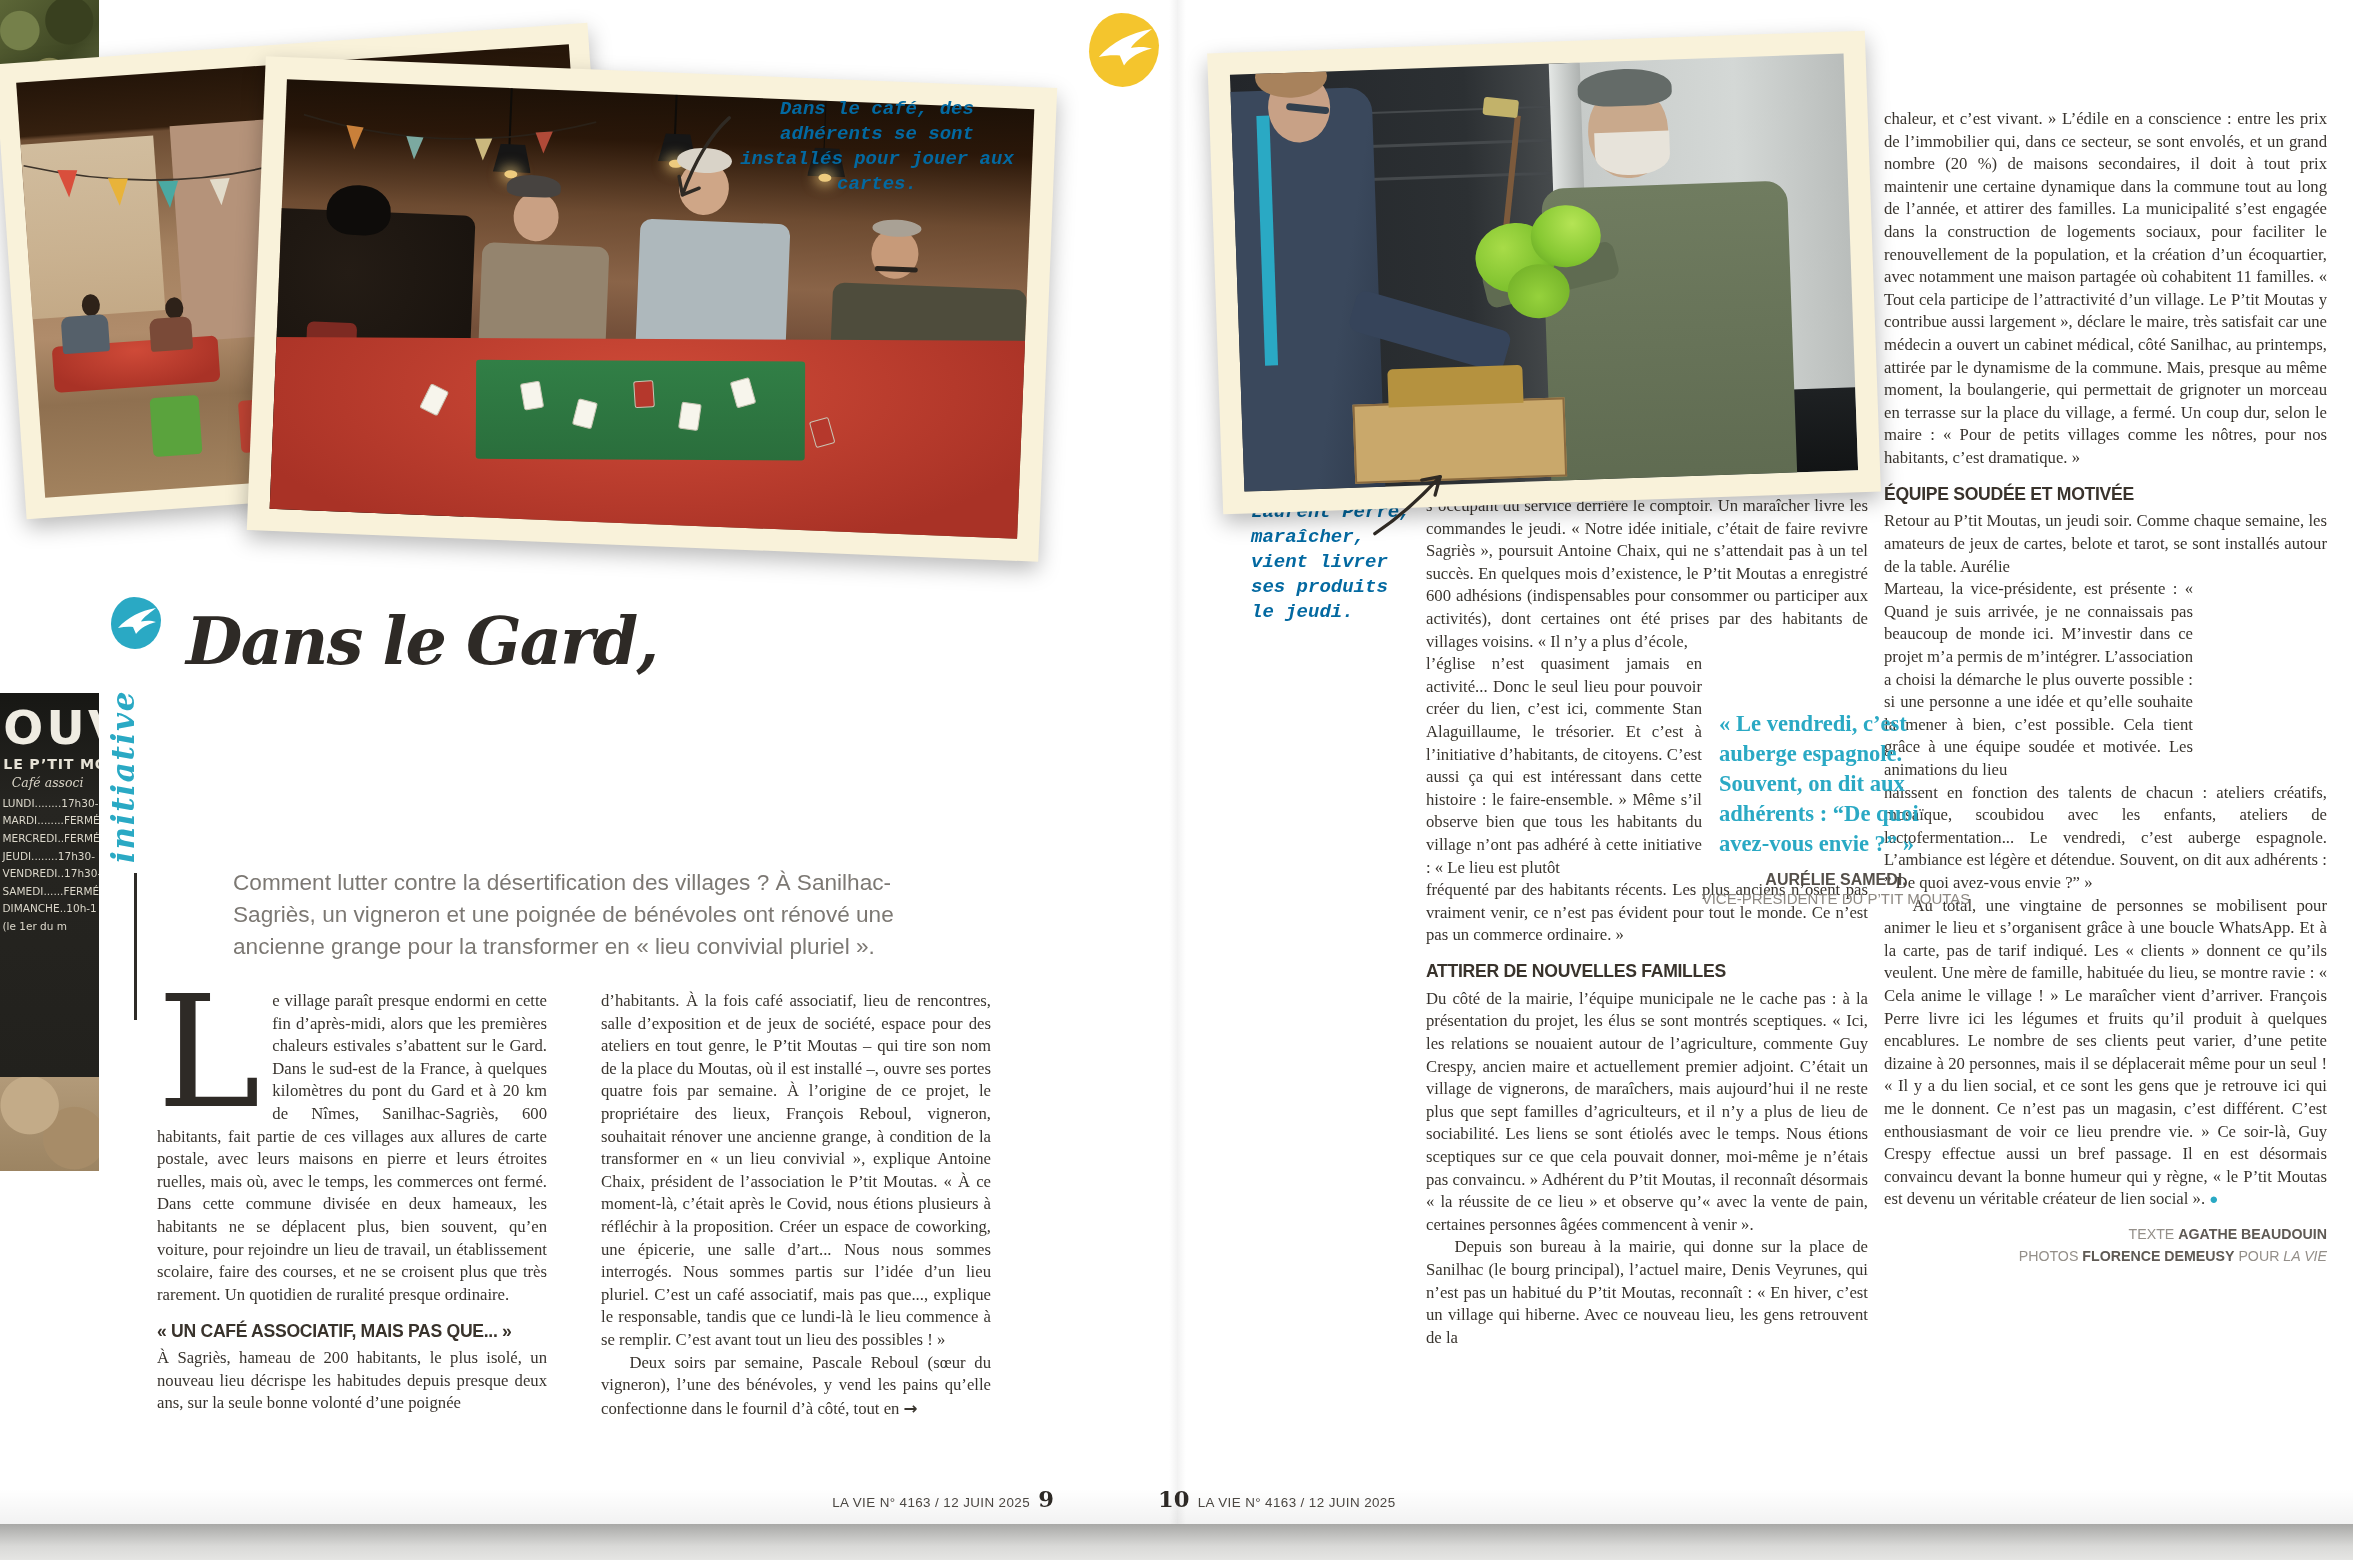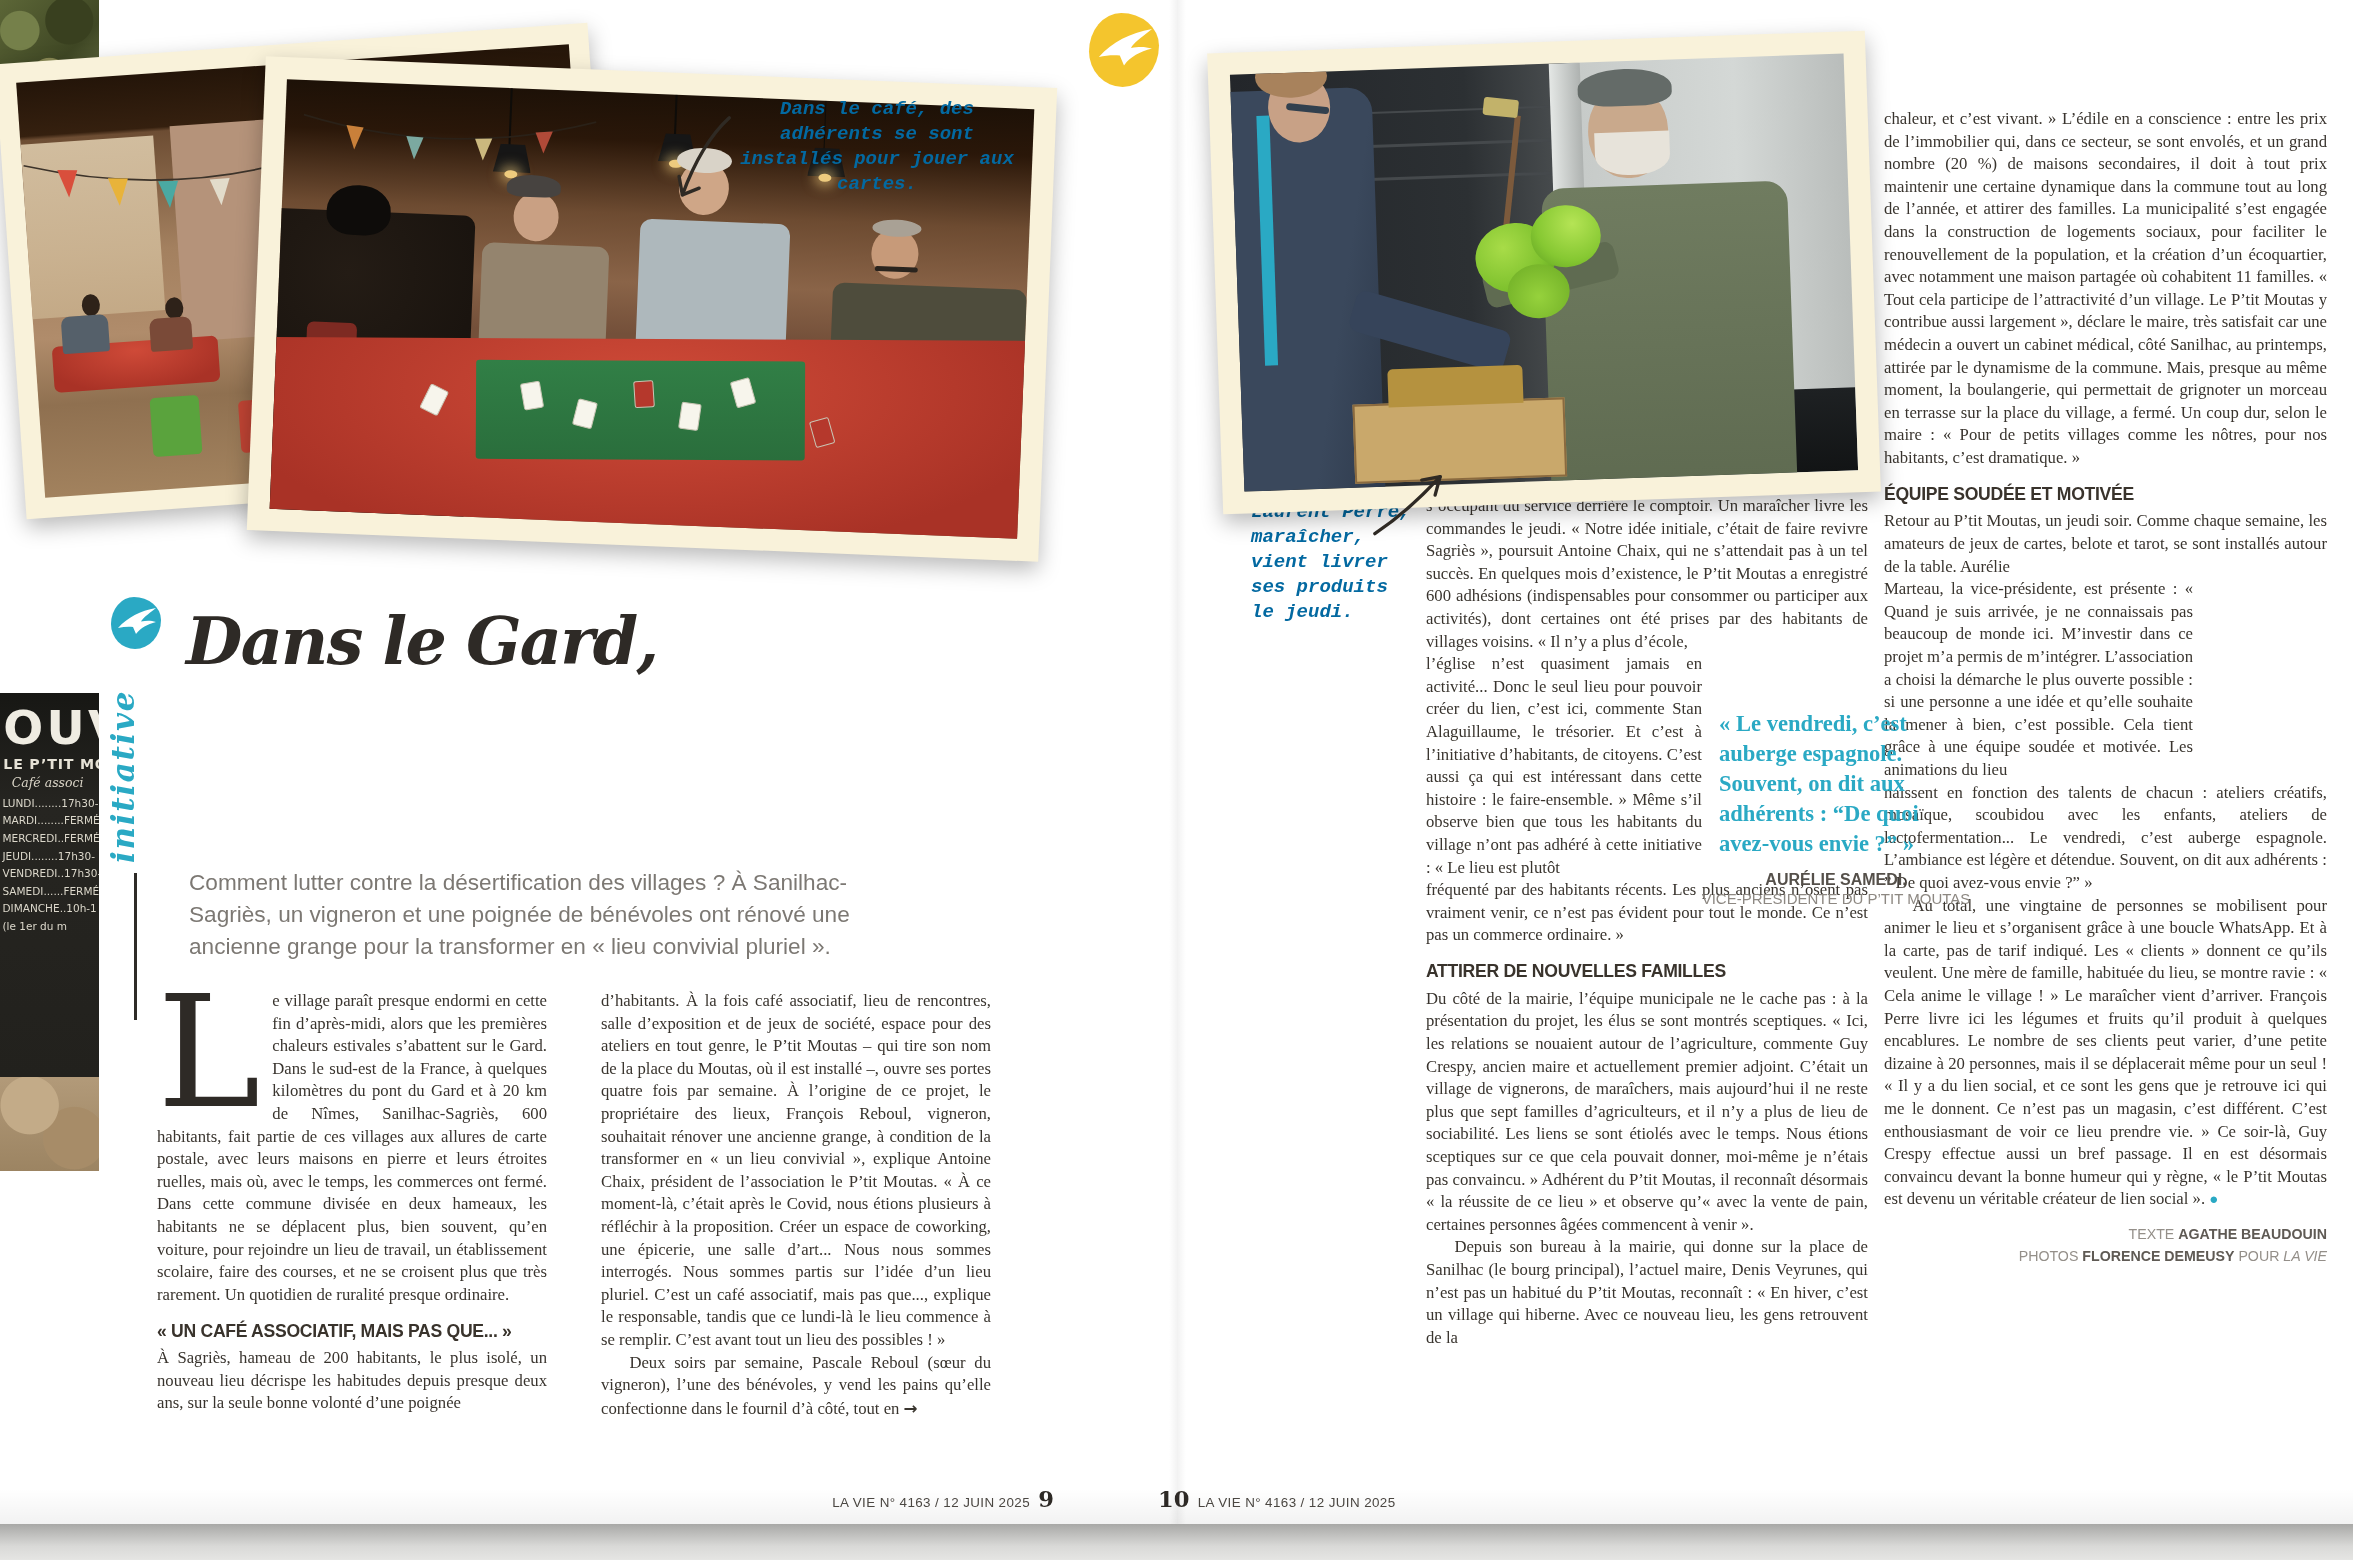--- a/index.html
+++ b/index.html
@@ -62,21 +62,21 @@
   .ph3 .broomhead{left:41%;top:8%;width:35px;height:18.4px;background:#c2b26a;border-radius:3.3px;transform:rotate(8deg);}
   .lettuce{border-radius:50%;}
 
   
   .kicker-blob,.logo-blob{border-radius:46% 54% 52% 48% / 52% 44% 56% 48%;}
   .kicker-text{color:#2aa9c4;font-family:"DejaVu Serif",serif;font-style:italic;font-weight:bold;font-size:31px;
      writing-mode:vertical-rl;transform:rotate(180deg);letter-spacing:1.7px;}
   .kicker-rule{width:2.5px;background:#2e2b27;}
   .headline{font-family:"DejaVu Serif",serif;font-style:italic;font-weight:bold;font-size:65px;line-height:79px;
      color:#2e2a26;letter-spacing:-1.7px;}
-  .standfirst{font-family:"Liberation Sans",sans-serif;font-size:22.6px;line-height:32px;color:#7c7873;}
+  .standfirst{font-family:"Liberation Sans",sans-serif;font-size:22.6px;line-height:32px;color:#7c7873;margin-left:44px;}
   .bodycol{font-size:16.7px;line-height:22.6px;text-align:justify;color:#39342e;}
   .bodycol p{margin:0;}
   .dropcap{float:left;font-family:"DejaVu Serif",serif;font-size:156px;line-height:115px;padding:5px 11.7px 0 0;color:#2e2a26;}
   .subhead{font-family:"Liberation Sans",sans-serif;font-weight:bold;font-size:17.6px;letter-spacing:-0.3px;
      color:#39332c;margin:13.4px 0 5px 0;text-align:left;}
   .indent{text-indent:28.4px;}
   .narrow{width:276px;}
   .narrow2{margin-left:134px;width:309px;}
   .cont-arrow{font-family:"DejaVu Sans",sans-serif;font-weight:bold;color:#3a362f;}
   .pullquote{font-family:"Liberation Serif",serif;font-weight:bold;font-size:22.6px;line-height:30px;color:#2aa9c4;}

